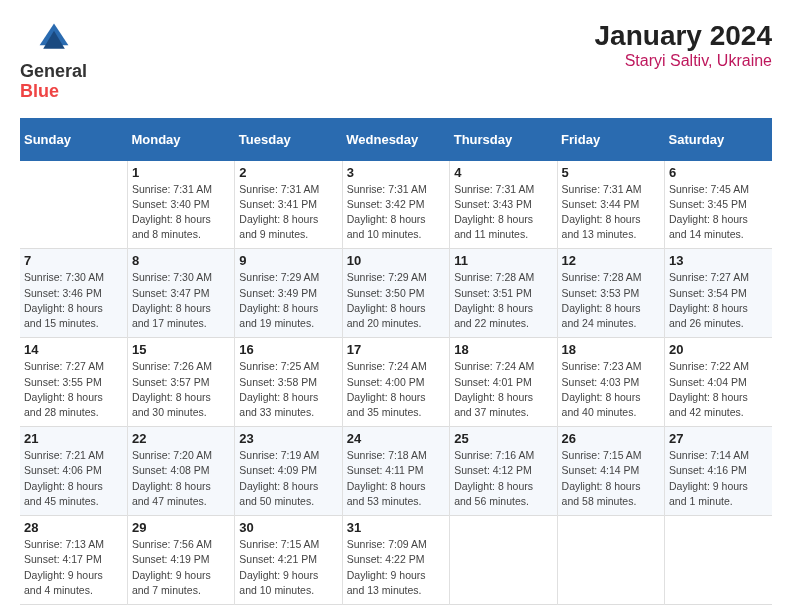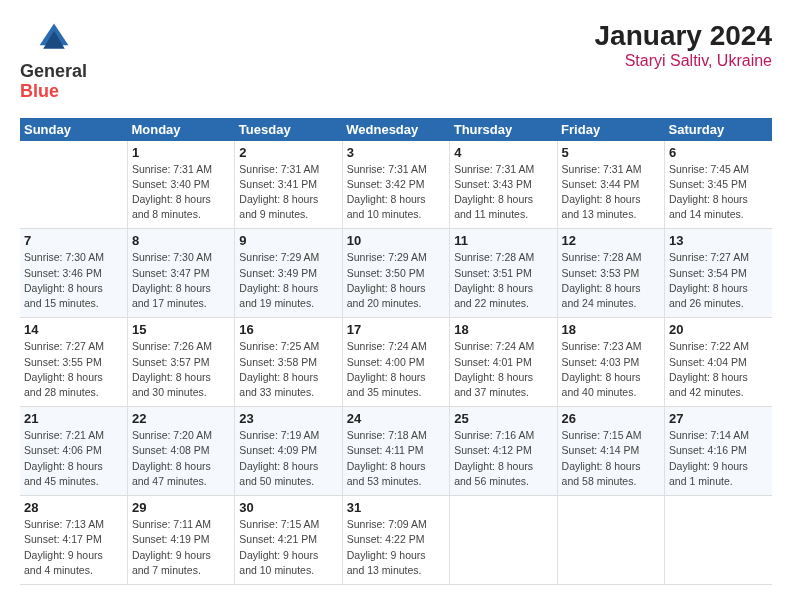--- a/index.html
+++ b/index.html
@@ -47,21 +47,21 @@
       color: #be185d;
     }
     table {
       width: 100%;
       border-collapse: collapse;
       font-size: 11px;
     }
     thead th {
       background-color: #2a6bb0;
       color: #fff;
-      padding: 4px 4px;
+      padding: 14px 4px;
       text-align: left;
       font-size: 13px;
       font-weight: bold;
     }
     tbody tr {
       border-bottom: 1px solid #ddd;
     }
     tbody tr:nth-child(even) {
       background: #f5f8fc;
     }
@@ -322,21 +322,21 @@
       <tr>
         <td>
           <span class="day-num">28</span>
           <div class="day-info">Sunrise: 7:13 AM
 Sunset: 4:17 PM
 Daylight: 9 hours
 and 4 minutes.</div>
         </td>
         <td>
           <span class="day-num">29</span>
-          <div class="day-info">Sunrise: 7:11 AM
+          <div class="day-info">Sunrise: 7:56 AM
 Sunset: 4:19 PM
 Daylight: 9 hours
 and 7 minutes.</div>
         </td>
         <td>
           <span class="day-num">30</span>
           <div class="day-info">Sunrise: 7:15 AM
 Sunset: 4:21 PM
 Daylight: 9 hours
 and 10 minutes.</div>

